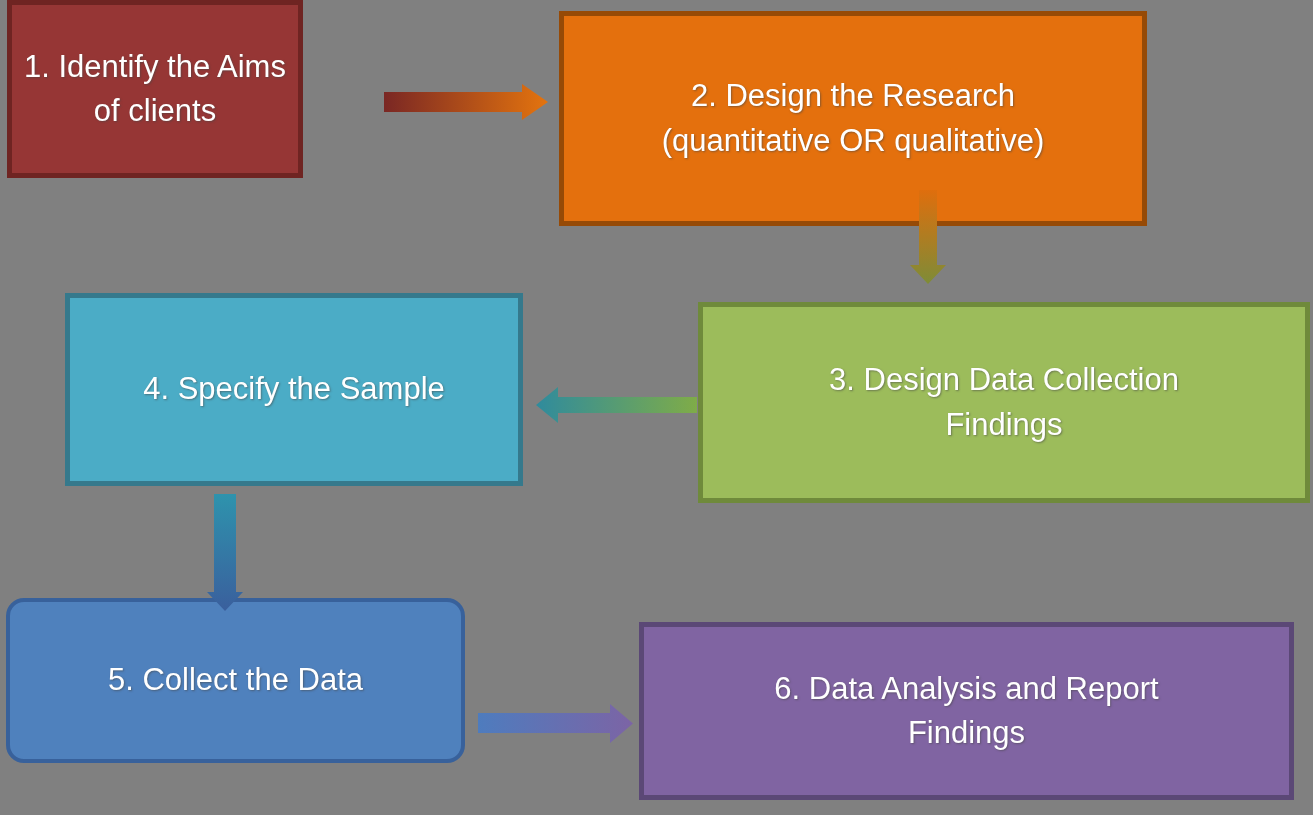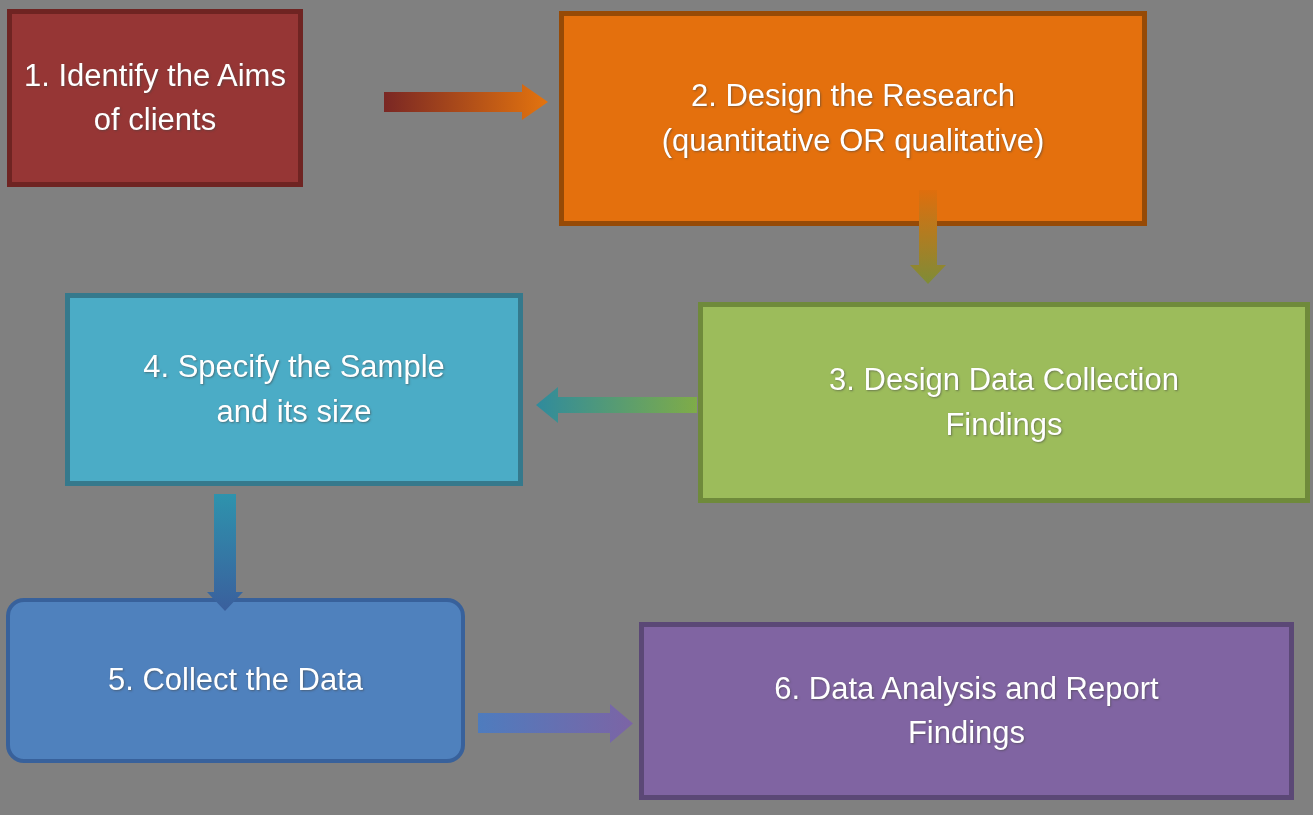--- a/index.html
+++ b/index.html
@@ -23,21 +23,21 @@
     align-items: center;
     justify-content: center;
     box-sizing: border-box;
     border: 5px solid transparent;
     color: #FFFFFF;
     font-size: 31px;
     line-height: 1.42;
     text-align: center;
     text-shadow: 1px 1px 2px rgba(70,70,70,0.55);
   }
-  .box1 { left: 7px;   top: 9px;   width: 296px; height: 178px; }
+  .box1 { left: 7px;   top: 0;   width: 296px; height: 178px; }
   .box2 { left: 559px; top: 11px;   width: 588px; height: 215px; }
   .box3 { left: 698px; top: 302px; width: 612px; height: 201px; }
   .box4 { left: 65px;  top: 293px; width: 458px; height: 193px; }
   .box5 { left: 6px;   top: 598px; width: 459px; height: 165px; border-width: 4px; border-radius: 18px; }
   .box6 { left: 639px; top: 622px; width: 655px; height: 178px; }
   .arrow {
     position: absolute;
     display: block;
   }
   .arrowA { left: 384px; top: 84px; }
@@ -61,21 +61,20 @@
     <span>(quantitative OR qualitative)</span>
   </div>
 
   <div class="step-box box3" style="background-color: rgb(156, 188, 91); border-color: rgb(111, 138, 59);">
     <span>3. Design Data Collection</span>
     <span>Findings</span>
   </div>
 
   <div class="step-box box4" style="background-color: rgb(75, 172, 198); border-color: rgb(53, 121, 140);">
     <span>4. Specify the Sample</span>
-    <span>and its size</span>
   </div>
 
   <div class="step-box box5" style="background-color: rgb(79, 129, 189); border-color: rgb(56, 97, 155);">
     <span>5. Collect the Data</span>
   </div>
 
   <div class="step-box box6" style="background-color: rgb(128, 100, 162); border-color: rgb(91, 72, 118);">
     <span>6. Data Analysis and Report</span>
     <span>Findings</span>
   </div>

